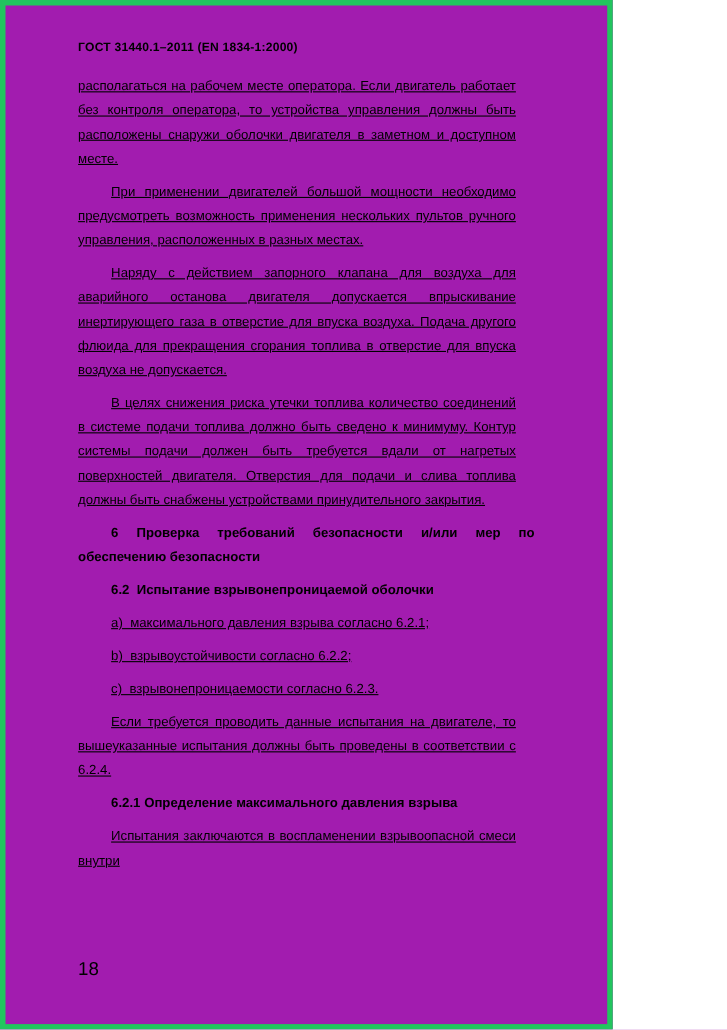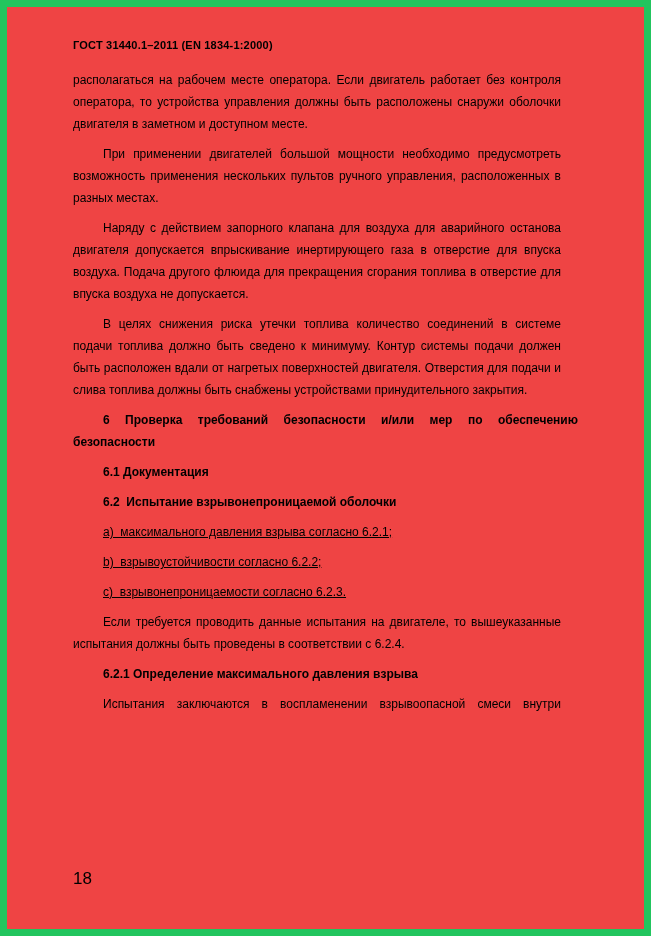--- a/index.html
+++ b/index.html
@@ -4,42 +4,43 @@
 <style>
   html, body {
     margin: 0;
     padding: 0;
     background: #ffffff;
     font-family: "Liberation Sans", "DejaVu Sans", sans-serif;
     color: #000000;
   }
   .page {
     position: relative;
-    width: 651px;
+    width: 557px;
     height: 936px;
     box-sizing: border-box;
-    background: #ef4444;
-    border: 7px solid #22c55e;
+    background: #a21caf;
+    border: 5px solid #22c55e;
     padding: 32px 66px 0 66px;
     overflow: hidden;
   }
   .doc-header {
     font-size: 11px;
     font-weight: bold;
     margin-bottom: 18px;
     letter-spacing: 0.2px;
   }
   .content {
     font-size: 12px;
     line-height: 22px;
   }
   .p {
     margin: 0 17px 8px 0;
     text-align: justify;
     text-indent: 30px;
+    text-decoration: underline;
   }
   .p.noindent {
     text-indent: 0;
   }
   .p.stretch {
     text-align: justify;
     text-align-last: justify;
   }
   .h {
     margin: 4px 0 8px 0;
@@ -70,23 +71,22 @@
 <div class="page">
 
   <div class="doc-header">
     <span>ГОСТ 31440.1–2011 (EN 1834-1:2000)</span>
   </div>
 
   <div class="content">
     <p class="p noindent">располагаться на рабочем месте оператора. Если двигатель работает без контроля оператора, то устройства управления должны быть расположены снаружи оболочки двигателя в заметном и доступном месте.</p>
     <p class="p">При применении двигателей большой мощности необходимо предусмотреть возможность применения нескольких пультов ручного управления, расположенных в разных местах.</p>
     <p class="p">Наряду с действием запорного клапана для воздуха для аварийного останова двигателя допускается впрыскивание инертирующего газа в отверстие для впуска воздуха. Подача другого флюида для прекращения сгорания топлива в отверстие для впуска воздуха не допускается.</p>
-    <p class="p">В целях снижения риска утечки топлива количество соединений в системе подачи топлива должно быть сведено к минимуму. Контур системы подачи должен быть расположен вдали от нагретых поверхностей двигателя. Отверстия для подачи и слива топлива должны быть снабжены устройствами принудительного закрытия.</p>
+    <p class="p">В целях снижения риска утечки топлива количество соединений в системе подачи топлива должно быть сведено к минимуму. Контур системы подачи должен быть требуется вдали от нагретых поверхностей двигателя. Отверстия для подачи и слива топлива должны быть снабжены устройствами принудительного закрытия.</p>
     <p class="h wrap">6 Проверка требований безопасности и/или мер по обеспечению безопасности</p>
-    <p class="h">6.1 Документация</p>
     <p class="h">6.2  Испытание взрывонепроницаемой оболочки</p>
     <p class="li">a)  максимального давления взрыва согласно 6.2.1;</p>
     <p class="li">b)  взрывоустойчивости согласно 6.2.2;</p>
     <p class="li">c)  взрывонепроницаемости согласно 6.2.3.</p>
     <p class="p">Если требуется проводить данные испытания на двигателе, то вышеуказанные испытания должны быть проведены в соответствии с 6.2.4.</p>
     <p class="h">6.2.1 Определение максимального давления взрыва</p>
     <p class="p stretch">Испытания заключаются в воспламенении взрывоопасной смеси внутри</p>
   </div>
 
   <div class="doc-footer">18</div>

